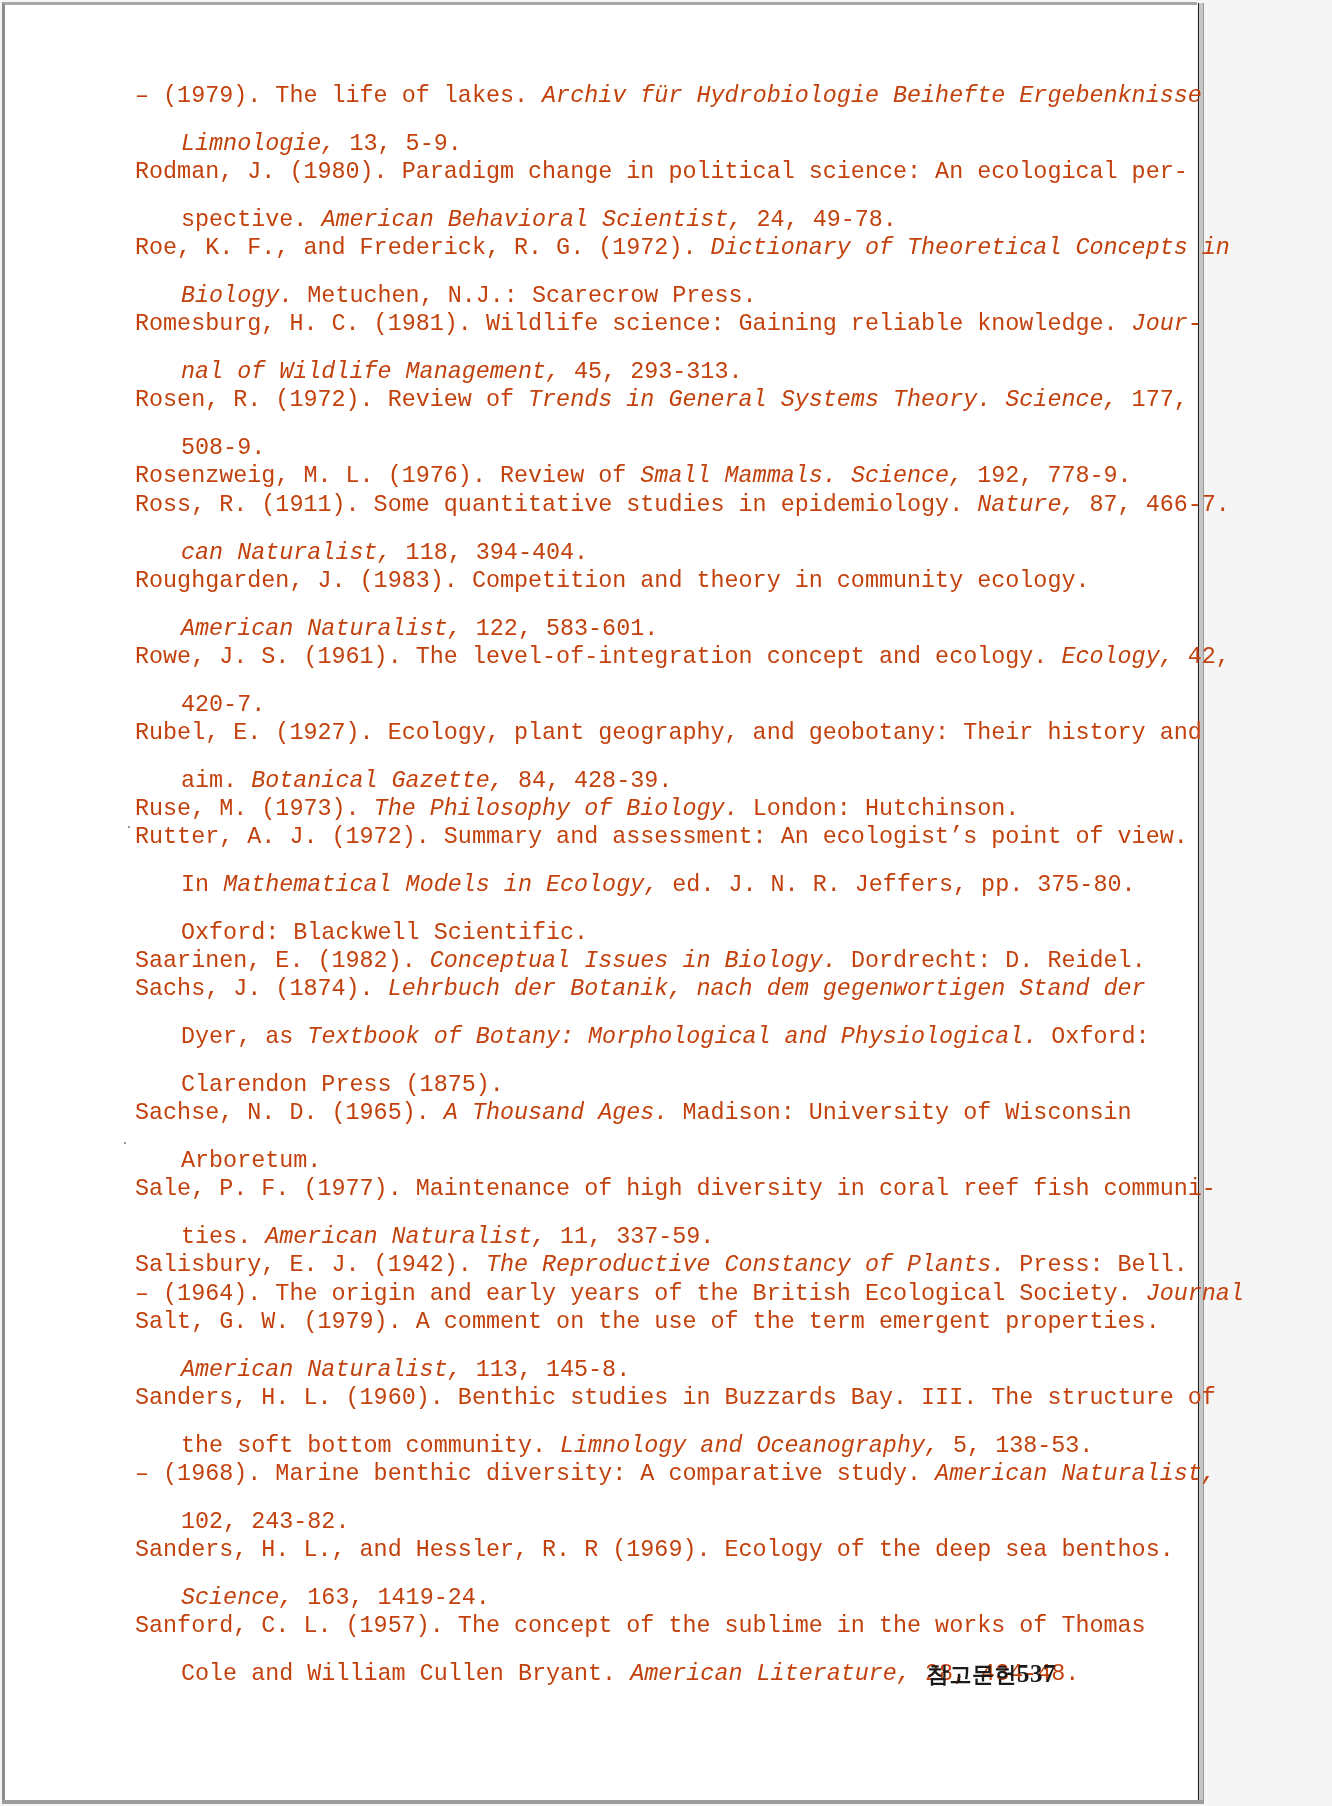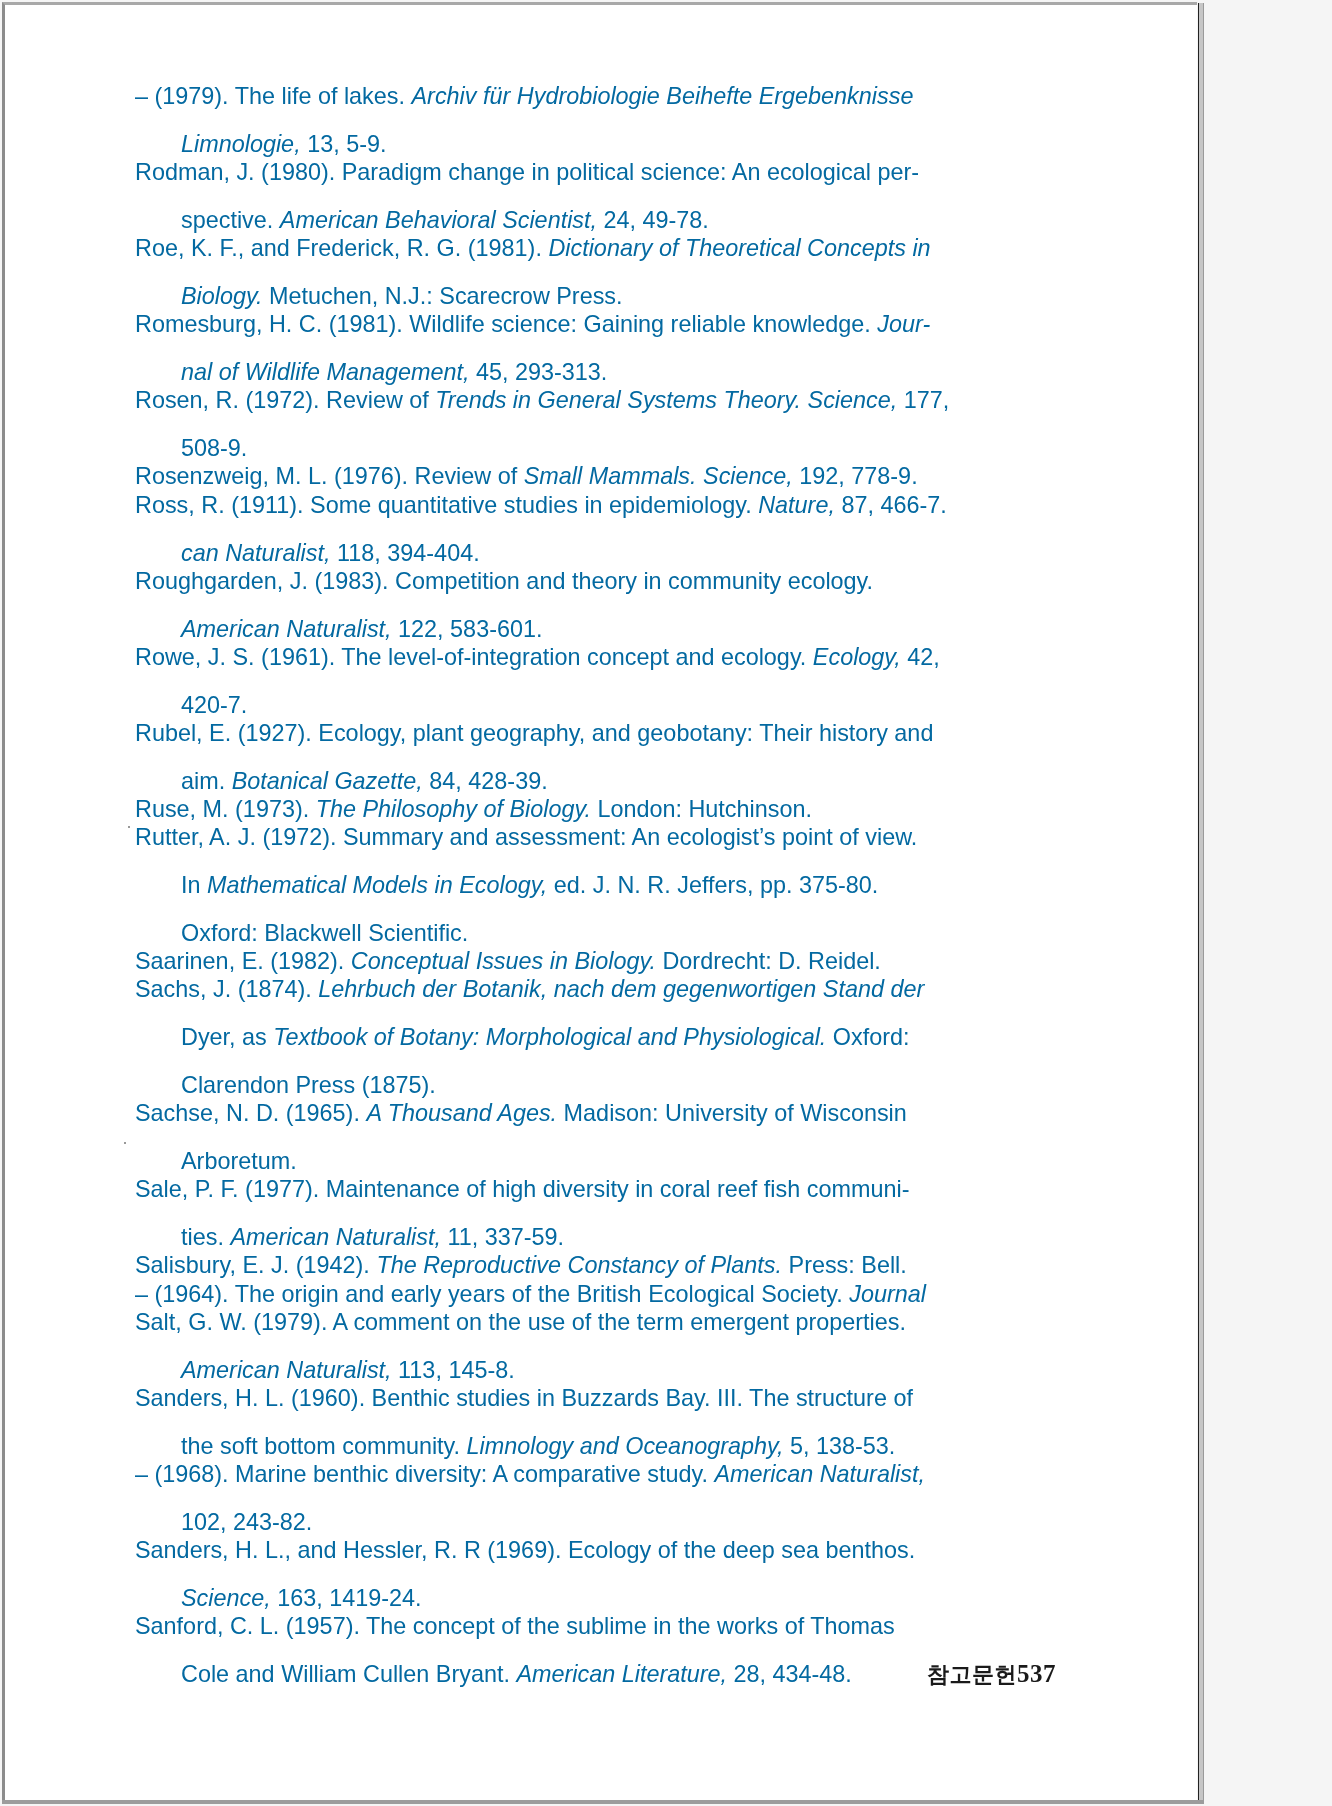--- a/index.html
+++ b/index.html
@@ -38,24 +38,24 @@
     top: 1800px;
     width: 1202px;
     height: 4px;
     background: #9c9c9c;
   }
   .refs {
     position: absolute;
     left: 135px;
     top: 82px;
     width: 920px;
-    font-family: Liberation Sans, sans-serif;
+    font-family: Liberation Mono, monospace;
     font-size: 23.4px;
     line-height: 28.05px;
-    color: #0369a1;
+    color: #c2410c;
   }
   .line {
     display: block;
     white-space: nowrap;
   }
   .cont {
     padding-left: 46px;
     margin-top: 20px;
   }
   .lead {
@@ -97,21 +97,21 @@
 <div class="refs" id="refs">
     <div>
       <span class="line lead"><span>– (1979). The life of lakes. </span><i>Archiv für Hydrobiologie Beihefte Ergebenknisse</i></span>
       <span class="line cont"><i>Limnologie,</i><span> 13, 5-9.</span></span>
     </div>
     <div>
       <span class="line lead"><span>Rodman, J. (1980). Paradigm change in political science: An ecological per-</span></span>
       <span class="line cont"><span>spective. </span><i>American Behavioral Scientist,</i><span> 24, 49-78.</span></span>
     </div>
     <div>
-      <span class="line lead"><span>Roe, K. F., and Frederick, R. G. (1981). </span><i>Dictionary of Theoretical Concepts in</i></span>
+      <span class="line lead"><span>Roe, K. F., and Frederick, R. G. (1972). </span><i>Dictionary of Theoretical Concepts in</i></span>
       <span class="line cont"><i>Biology.</i><span> Metuchen, N.J.: Scarecrow Press.</span></span>
     </div>
     <div>
       <span class="line lead"><span>Romesburg, H. C. (1981). Wildlife science: Gaining reliable knowledge. </span><i>Jour-</i></span>
       <span class="line cont"><i>nal of Wildlife Management,</i><span> 45, 293-313.</span></span>
     </div>
     <div>
       <span class="line lead"><span>Rosen, R. (1972). Review of </span><i>Trends in General Systems Theory. Science,</i><span> 177,</span></span>
       <span class="line cont"><span>508-9.</span></span>
     </div>

